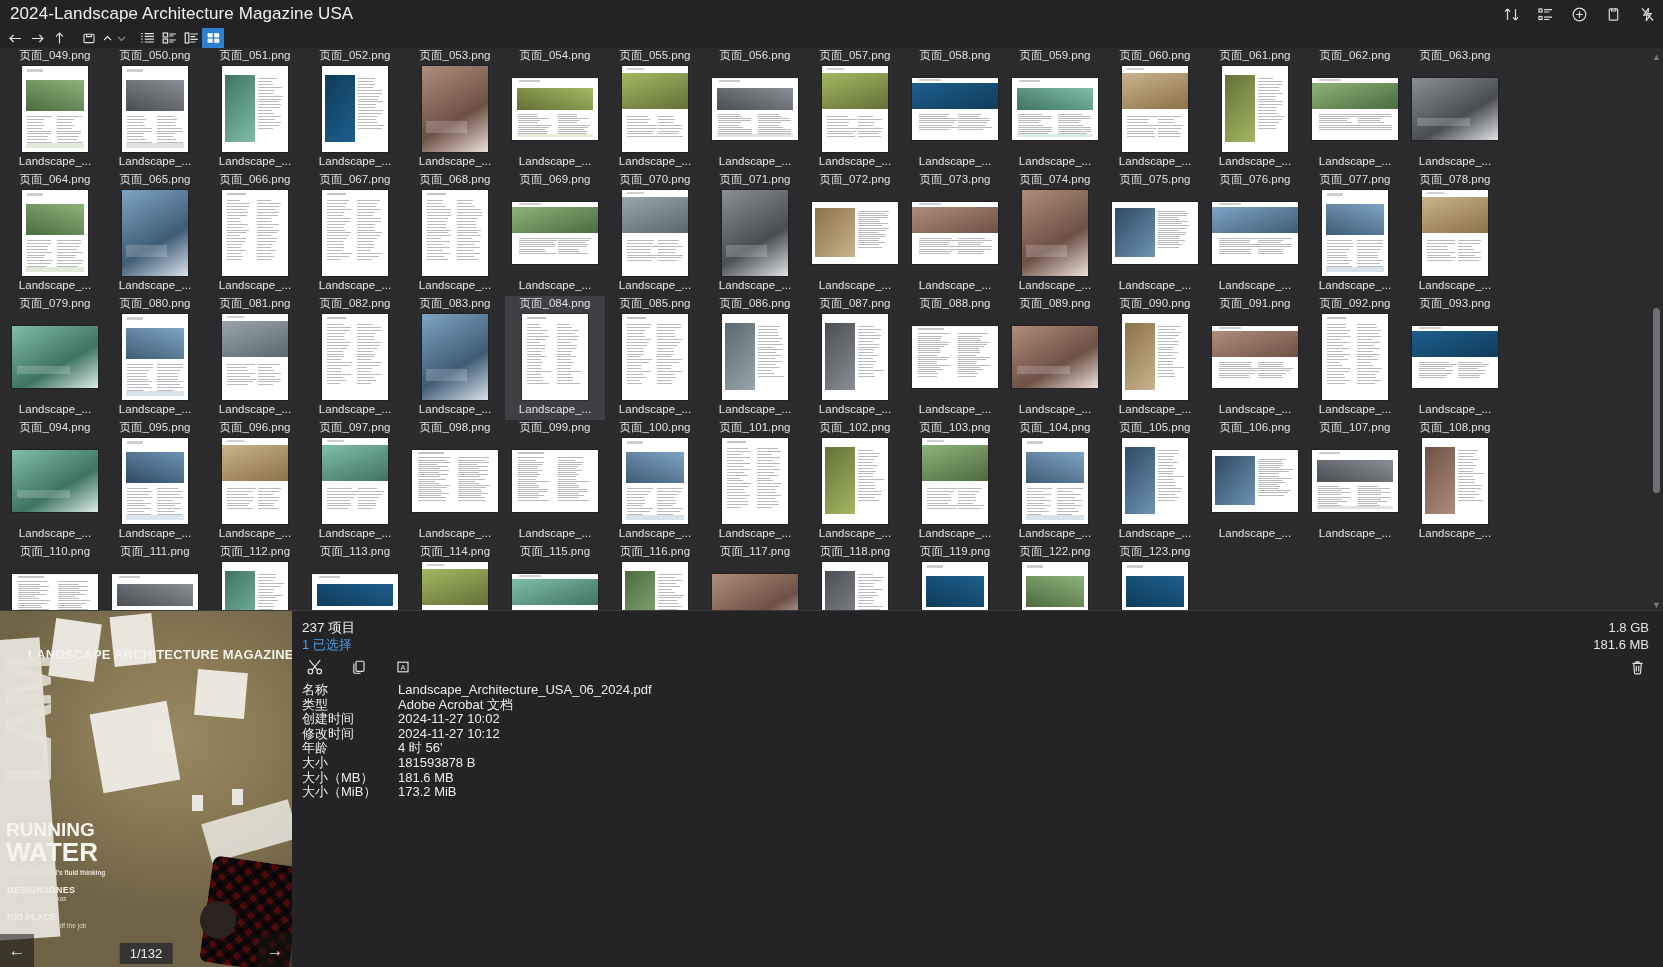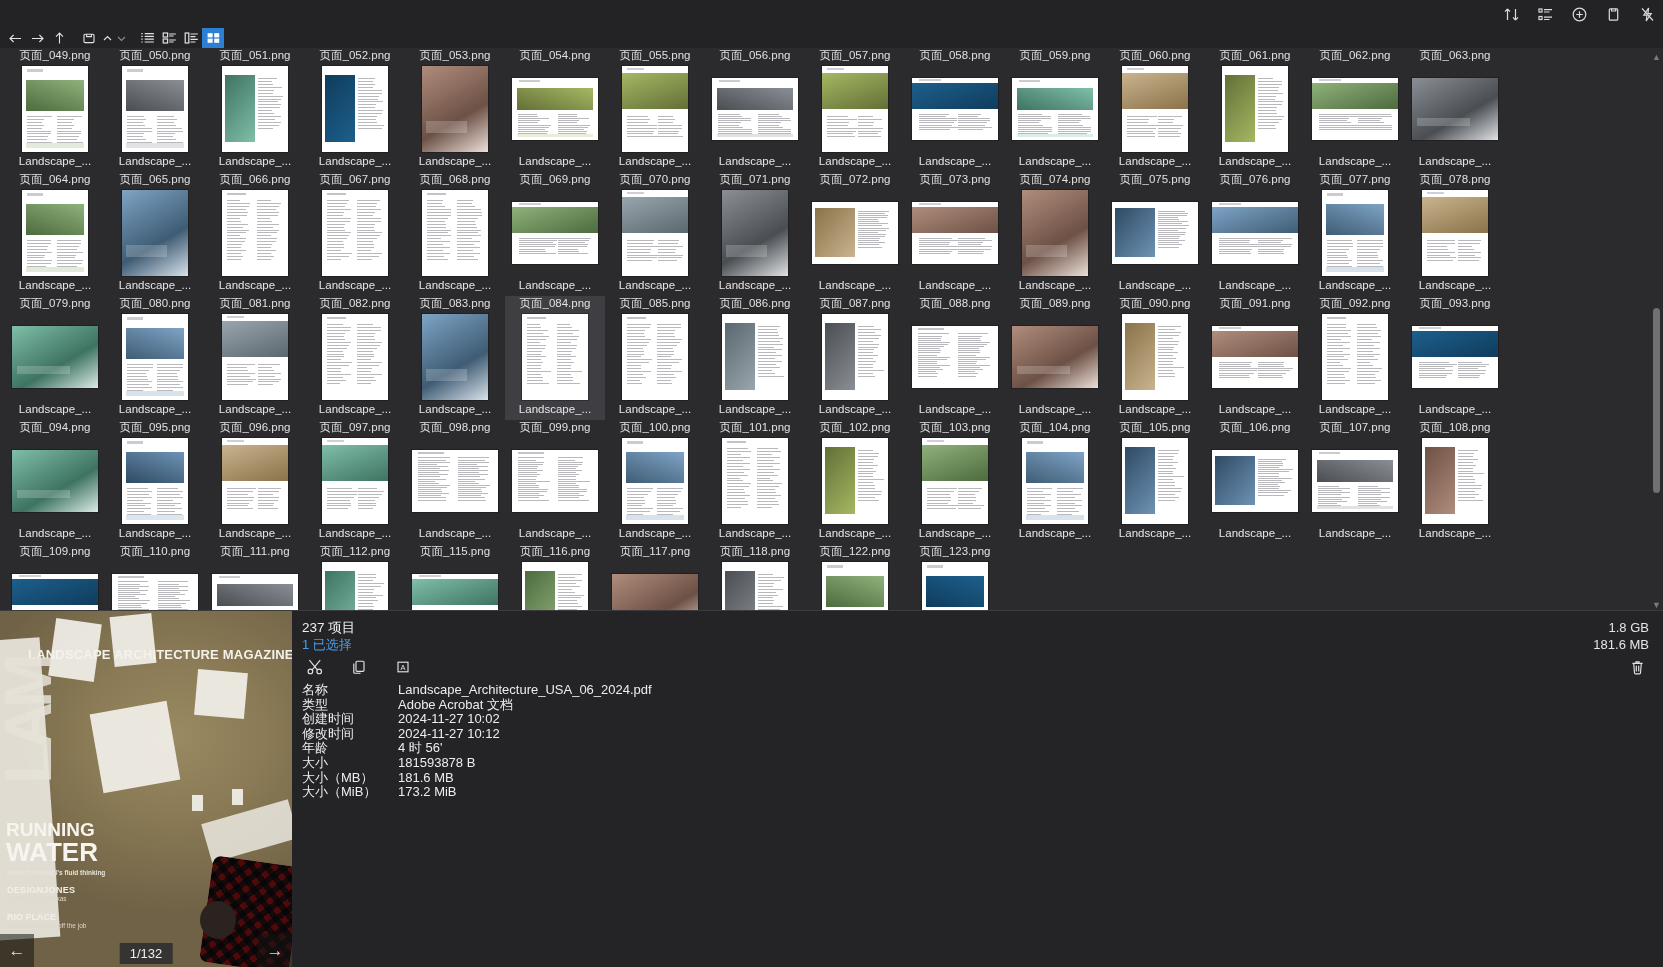--- a/index.html
+++ b/index.html
@@ -166,20 +166,21 @@
     font-size: 13px; color: #ededed; line-height: 14.6px;
     padding: 0; vertical-align: top; white-space: nowrap;
   }
   #meta td.k { width: 96px; }
   #meta td.v { padding-left: 0; }
 </style>
 </head>
 <body>
 
 <div id="titlebar">
+  <div class="title">2024-Landscape Architecture Magazine USA</div>
   <div class="tb-right">
     <div class="tb-ico">
       <svg width="17" height="17" viewBox="0 0 17 17" fill="none" stroke="currentColor" stroke-width="1.2">
         <path d="M4.5 14V3M4.5 3L2 5.6M4.5 3L7 5.6"></path>
           <path d="M12.5 3v11M12.5 14L10 11.4M12.5 14L15 11.4"></path>
       </svg>
     </div>
     <div class="tb-ico">
       <svg width="17" height="17" viewBox="0 0 17 17" fill="none" stroke="currentColor" stroke-width="1.2">
         <rect x="2" y="3" width="3" height="3"></rect>
@@ -2030,33 +2031,20 @@
             <div class="band" style="top: 58.2%; height: 1.1%; left: 54%; right: auto; width: 35.8737%; background: rgb(185, 185, 189);"></div>
             <div class="band" style="top: 61.6%; height: 1.1%; left: 54%; right: auto; width: 26.6503%; background: rgb(185, 185, 189);"></div>
             <div class="band" style="top: 65%; height: 1.1%; left: 54%; right: auto; width: 32.7879%; background: rgb(185, 185, 189);"></div>
             <div class="band" style="top: 68.4%; height: 1.1%; left: 54%; right: auto; width: 26.4044%; background: rgb(185, 185, 189);"></div>
             <div class="band" style="top: 71.8%; height: 1.1%; left: 54%; right: auto; width: 38.4864%; background: rgb(185, 185, 189);"></div>
           </div>
         </div>
         <div class="cap">Landscape_...</div>
       </div>
       <div class="cell">
-        <div class="fname">页面_109.png</div>
-        <div class="thumb">
-          <div class="page" style="width: 86px; height: 62px;">
-            <div class="band" style="top: 8%; height: 42%; background: linear-gradient(160deg, rgb(29, 95, 140), rgb(15, 60, 92));"></div>
-            <div class="band" style="top: 58%; height: 1.1%; left: 8%; right: auto; width: 35.0164%; background: rgb(185, 185, 189);"></div>
-            <div class="band" style="top: 61.4%; height: 1.1%; left: 8%; right: auto; width: 36.3644%; background: rgb(185, 185, 189);"></div>
-            <div class="band" style="top: 58%; height: 1.1%; left: 54%; right: auto; width: 27.0164%; background: rgb(185, 185, 189);"></div>
-            <div class="band" style="top: 61.4%; height: 1.1%; left: 54%; right: auto; width: 28.3644%; background: rgb(185, 185, 189);"></div>
-            <div class="band" style="top: 2%; height: 2.5%; background: rgb(207, 207, 212); left: 8%; right: auto; width: 26%;"></div>
-          </div>
-        </div>
-      </div>
-      <div class="cell">
         <div class="fname">页面_110.png</div>
         <div class="thumb">
           <div class="page" style="width: 86px; height: 62px;">
             <div class="band" style="top: 12%; height: 1.1%; left: 7%; right: auto; width: 35.1299%; background: rgb(185, 185, 189);"></div>
             <div class="band" style="top: 15.4%; height: 1.1%; left: 7%; right: auto; width: 25.3593%; background: rgb(185, 185, 189);"></div>
             <div class="band" style="top: 18.8%; height: 1.1%; left: 7%; right: auto; width: 35.5217%; background: rgb(185, 185, 189);"></div>
             <div class="band" style="top: 22.2%; height: 1.1%; left: 7%; right: auto; width: 24.8394%; background: rgb(185, 185, 189);"></div>
             <div class="band" style="top: 25.6%; height: 1.1%; left: 7%; right: auto; width: 35.44%; background: rgb(185, 185, 189);"></div>
             <div class="band" style="top: 29%; height: 1.1%; left: 7%; right: auto; width: 25.6225%; background: rgb(185, 185, 189);"></div>
             <div class="band" style="top: 32.4%; height: 1.1%; left: 7%; right: auto; width: 32.1376%; background: rgb(185, 185, 189);"></div>
@@ -2118,20 +2106,44 @@
             <div class="band" style="top: 41.2%; height: 1.1%; left: 54%; right: auto; width: 27.5782%; background: rgb(185, 185, 189);"></div>
             <div class="band" style="top: 44.6%; height: 1.1%; left: 54%; right: auto; width: 31.1442%; background: rgb(185, 185, 189);"></div>
             <div class="band" style="top: 48%; height: 1.1%; left: 54%; right: auto; width: 22.7316%; background: rgb(185, 185, 189);"></div>
             <div class="band" style="top: 51.4%; height: 1.1%; left: 54%; right: auto; width: 25.2623%; background: rgb(185, 185, 189);"></div>
             <div class="band" style="top: 54.8%; height: 1.1%; left: 54%; right: auto; width: 23.6762%; background: rgb(185, 185, 189);"></div>
             <div class="band" style="top: 58.2%; height: 1.1%; left: 54%; right: auto; width: 38.4153%; background: rgb(185, 185, 189);"></div>
           </div>
         </div>
       </div>
       <div class="cell">
+        <div class="fname">页面_113.png</div>
+        <div class="thumb">
+          <div class="page" style="width: 86px; height: 62px;">
+            <div class="band" style="top: 4%; height: 3%; background: rgb(203, 203, 208); left: 8%; right: auto; width: 24%;"></div>
+            <div class="band" style="top: 16%; height: 36%; background: linear-gradient(200deg, rgb(29, 95, 140), rgb(15, 60, 92)); left: 6%; right: auto; width: 88%;"></div>
+            <div class="band" style="top: 58%; height: 1.1%; left: 7%; right: auto; width: 27.3593%; background: rgb(185, 185, 189);"></div>
+            <div class="band" style="top: 61.4%; height: 1.1%; left: 7%; right: auto; width: 37.5217%; background: rgb(185, 185, 189);"></div>
+            <div class="band" style="top: 58%; height: 1.1%; left: 53%; right: auto; width: 27.3593%; background: rgb(185, 185, 189);"></div>
+            <div class="band" style="top: 61.4%; height: 1.1%; left: 53%; right: auto; width: 37.5217%; background: rgb(185, 185, 189);"></div>
+          </div>
+        </div>
+      </div>
+      <div class="cell">
+        <div class="fname">页面_114.png</div>
+        <div class="thumb">
+          <div class="page" style="width: 66px; height: 86px;">
+            <div class="band" style="top: 8%; height: 42%; background: linear-gradient(160deg, rgb(165, 184, 99), rgb(99, 111, 54));"></div>
+            <div class="band" style="top: 58%; height: 1.1%; left: 8%; right: auto; width: 31.6855%; background: rgb(185, 185, 189);"></div>
+            <div class="band" style="top: 58%; height: 1.1%; left: 54%; right: auto; width: 23.6855%; background: rgb(185, 185, 189);"></div>
+            <div class="band" style="top: 2%; height: 2.5%; background: rgb(207, 207, 212); left: 8%; right: auto; width: 26%;"></div>
+          </div>
+        </div>
+      </div>
+      <div class="cell">
         <div class="fname">页面_115.png</div>
         <div class="thumb">
           <div class="page" style="width: 86px; height: 62px;">
             <div class="band" style="top: 8%; height: 42%; background: linear-gradient(160deg, rgb(127, 191, 168), rgb(62, 115, 98));"></div>
             <div class="band" style="top: 58%; height: 1.1%; left: 8%; right: auto; width: 36.1232%; background: rgb(185, 185, 189);"></div>
             <div class="band" style="top: 61.4%; height: 1.1%; left: 8%; right: auto; width: 31.8443%; background: rgb(185, 185, 189);"></div>
             <div class="band" style="top: 58%; height: 1.1%; left: 54%; right: auto; width: 28.1232%; background: rgb(185, 185, 189);"></div>
             <div class="band" style="top: 61.4%; height: 1.1%; left: 54%; right: auto; width: 23.8443%; background: rgb(185, 185, 189);"></div>
             <div class="band" style="top: 2%; height: 2.5%; background: rgb(207, 207, 212); left: 8%; right: auto; width: 26%;"></div>
           </div>
@@ -2180,20 +2192,31 @@
             <div class="band" style="top: 27.6%; height: 1.1%; left: 54%; right: auto; width: 23.9372%; background: rgb(185, 185, 189);"></div>
             <div class="band" style="top: 31%; height: 1.1%; left: 54%; right: auto; width: 39.1816%; background: rgb(185, 185, 189);"></div>
             <div class="band" style="top: 34.4%; height: 1.1%; left: 54%; right: auto; width: 27.5782%; background: rgb(185, 185, 189);"></div>
             <div class="band" style="top: 37.8%; height: 1.1%; left: 54%; right: auto; width: 31.1442%; background: rgb(185, 185, 189);"></div>
             <div class="band" style="top: 41.2%; height: 1.1%; left: 54%; right: auto; width: 22.7316%; background: rgb(185, 185, 189);"></div>
             <div class="band" style="top: 44.6%; height: 1.1%; left: 54%; right: auto; width: 25.2623%; background: rgb(185, 185, 189);"></div>
             <div class="band" style="top: 48%; height: 1.1%; left: 54%; right: auto; width: 23.6762%; background: rgb(185, 185, 189);"></div>
             <div class="band" style="top: 51.4%; height: 1.1%; left: 54%; right: auto; width: 38.4153%; background: rgb(185, 185, 189);"></div>
             <div class="band" style="top: 54.8%; height: 1.1%; left: 54%; right: auto; width: 34.0536%; background: rgb(185, 185, 189);"></div>
             <div class="band" style="top: 58.2%; height: 1.1%; left: 54%; right: auto; width: 30.0318%; background: rgb(185, 185, 189);"></div>
+          </div>
+        </div>
+      </div>
+      <div class="cell">
+        <div class="fname">页面_119.png</div>
+        <div class="thumb">
+          <div class="page" style="width: 66px; height: 86px;">
+            <div class="band" style="top: 4%; height: 3%; background: rgb(203, 203, 208); left: 8%; right: auto; width: 24%;"></div>
+            <div class="band" style="top: 16%; height: 36%; background: linear-gradient(200deg, rgb(29, 95, 140), rgb(15, 60, 92)); left: 6%; right: auto; width: 88%;"></div>
+            <div class="band" style="top: 58%; height: 1.1%; left: 7%; right: auto; width: 26.8394%; background: rgb(185, 185, 189);"></div>
+            <div class="band" style="top: 58%; height: 1.1%; left: 53%; right: auto; width: 26.8394%; background: rgb(185, 185, 189);"></div>
           </div>
         </div>
       </div>
       <div class="cell">
         <div class="fname">页面_122.png</div>
         <div class="thumb">
           <div class="page" style="width: 66px; height: 86px;">
             <div class="band" style="top: 4%; height: 3%; background: rgb(203, 203, 208); left: 8%; right: auto; width: 24%;"></div>
             <div class="band" style="top: 16%; height: 36%; background: linear-gradient(200deg, rgb(143, 178, 122), rgb(77, 107, 63)); left: 6%; right: auto; width: 88%;"></div>
             <div class="band" style="top: 58%; height: 1.1%; left: 7%; right: auto; width: 37.44%; background: rgb(185, 185, 189);"></div>

